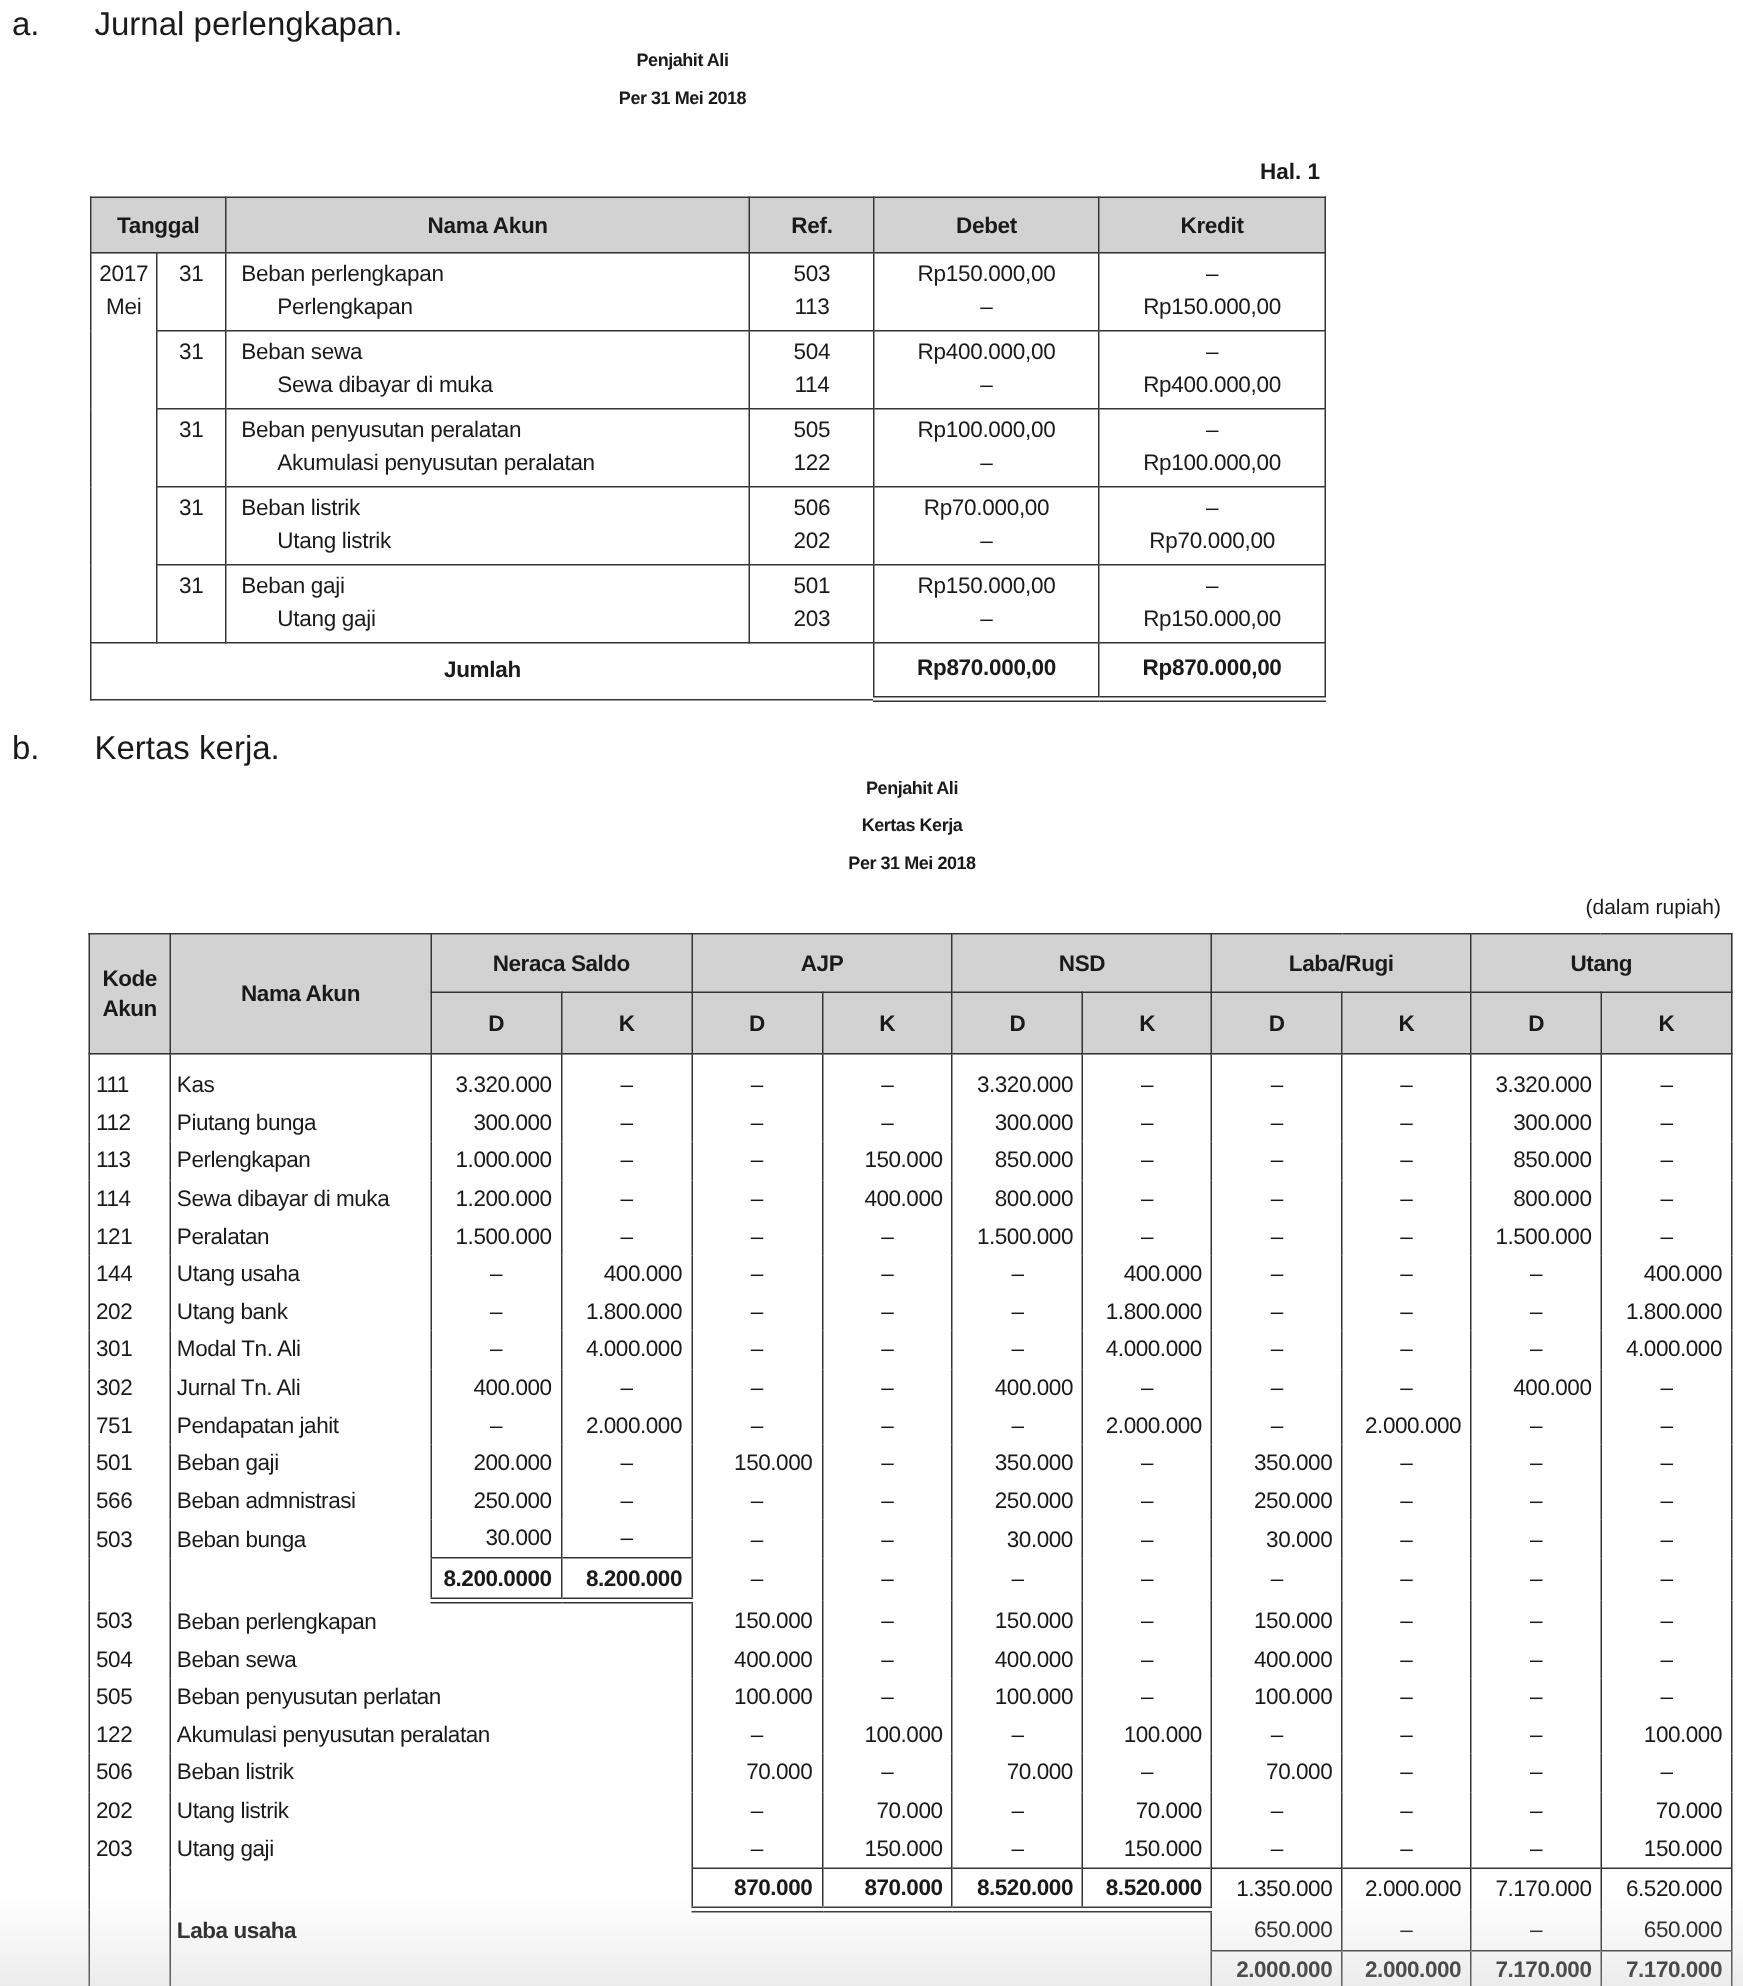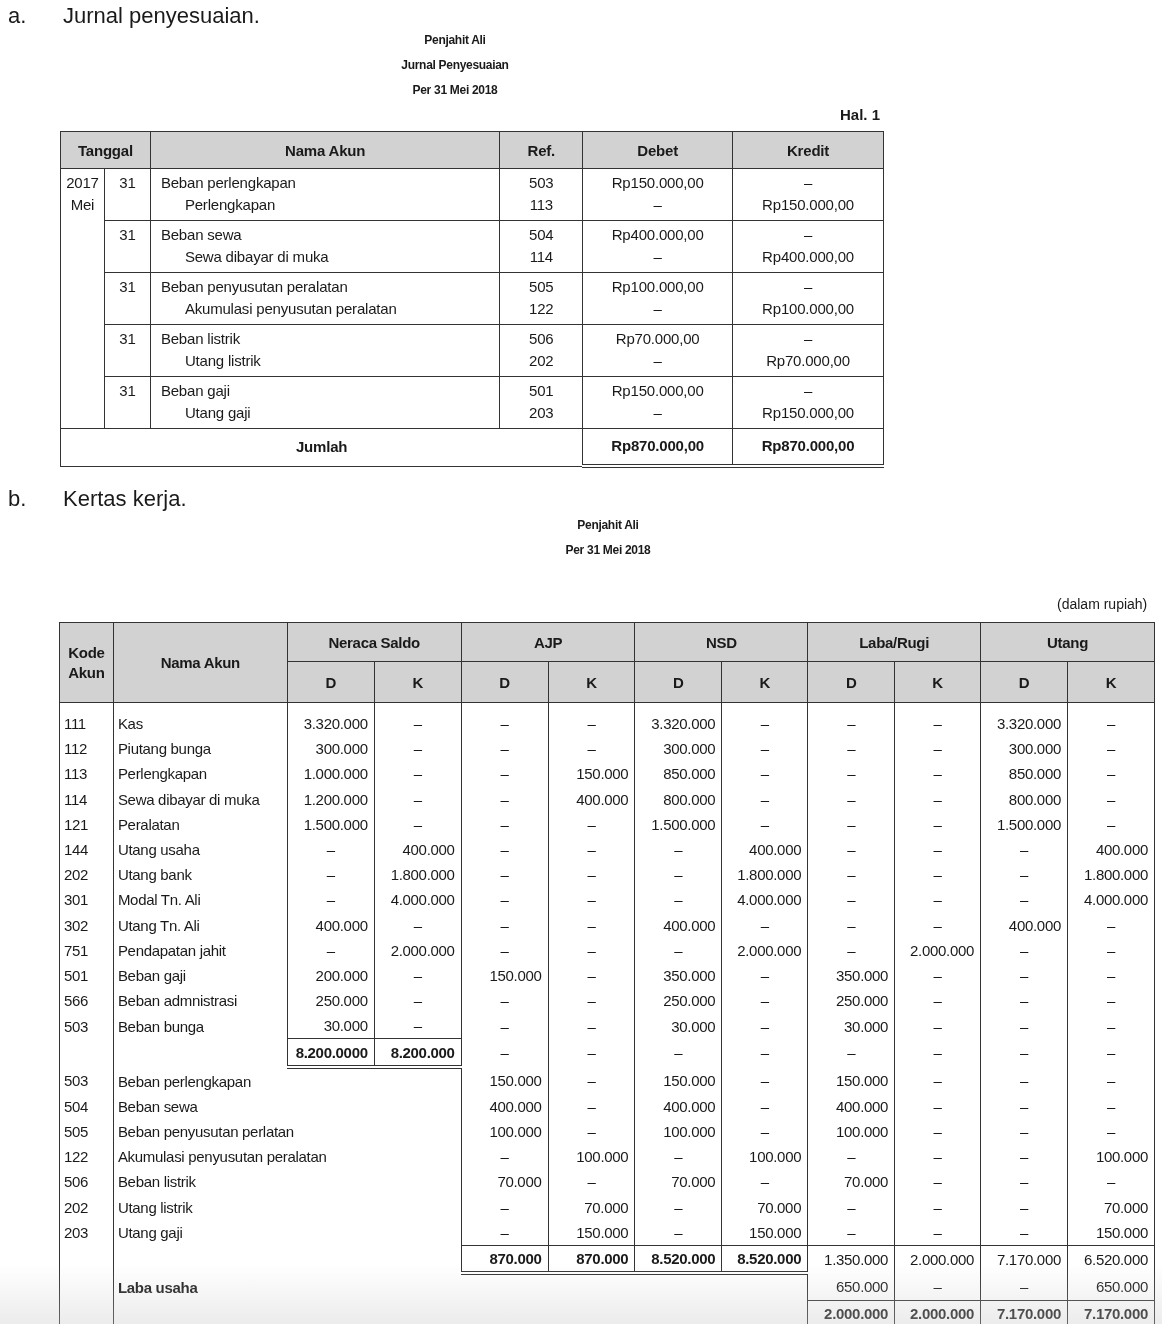--- a/index.html
+++ b/index.html
@@ -37,25 +37,24 @@
   #ws td.topline { border-top:1.5px solid #333; }
   #ws td.dblbot { border-bottom:4px double #333; }
   #ws tr.last td { border-bottom:1.5px solid #333; }
   .fade { position:absolute; left:0; right:0; bottom:0; height:60px;
           background:linear-gradient(to bottom, rgba(255,255,255,0), rgba(200,200,200,0.35)); pointer-events:none; }
 </style>
 </head>
 <body>
 
 <div class="sec-label" style="left:8px; top:3px;">
-  <span class="letter">a.</span><span>Jurnal penyesuaian.</span>
+  <span class="letter">a.</span><span>Jurnal perlengkapan.</span>
 </div>
 <div class="titles" style="left:330px; top:28px; width:250px;">
   <div>Penjahit Ali</div>
-  <div>Jurnal Penyesuaian</div>
   <div>Per 31 Mei 2018</div>
 </div>
 <div class="hal" style="left:840px; top:106px;">Hal. 1</div>
 
 <table id="jp">
   <colgroup>
     <col style="width:44px">
       <col style="width:46px">
       <col style="width:350px">
       <col style="width:83px">
@@ -177,20 +176,21 @@
         <td class="dbl">Rp870.000,00</td>
       </tr>
     </tbody>
 </table>
 
 <div class="sec-label" style="left:8px; top:486px;">
   <span class="letter">b.</span><span>Kertas kerja.</span>
 </div>
 <div class="titles" style="left:483px; top:513px; width:250px;">
   <div>Penjahit Ali</div>
+  <div>Kertas Kerja</div>
   <div>Per 31 Mei 2018</div>
 </div>
 <div class="unit" style="left:1057px; top:596px;">(dalam rupiah)</div>
 
 <table id="ws">
   <colgroup>
     <col style="width:54px">
       <col style="width:174px">
     <col style="width:87px">
       <col style="width:87px">
@@ -334,21 +334,21 @@
         <td class="dash">–</td>
         <td class="dash">–</td>
         <td class="num">4.000.000</td>
         <td class="dash">–</td>
         <td class="dash">–</td>
         <td class="dash">–</td>
         <td class="num">4.000.000</td>
       </tr>
       <tr>
         <td class="code">302</td>
-        <td>Utang Tn. Ali</td>
+        <td>Jurnal Tn. Ali</td>
         <td class="num">400.000</td>
         <td class="dash">–</td>
         <td class="dash">–</td>
         <td class="dash">–</td>
         <td class="num">400.000</td>
         <td class="dash">–</td>
         <td class="dash">–</td>
         <td class="dash">–</td>
         <td class="num">400.000</td>
         <td class="dash">–</td>

